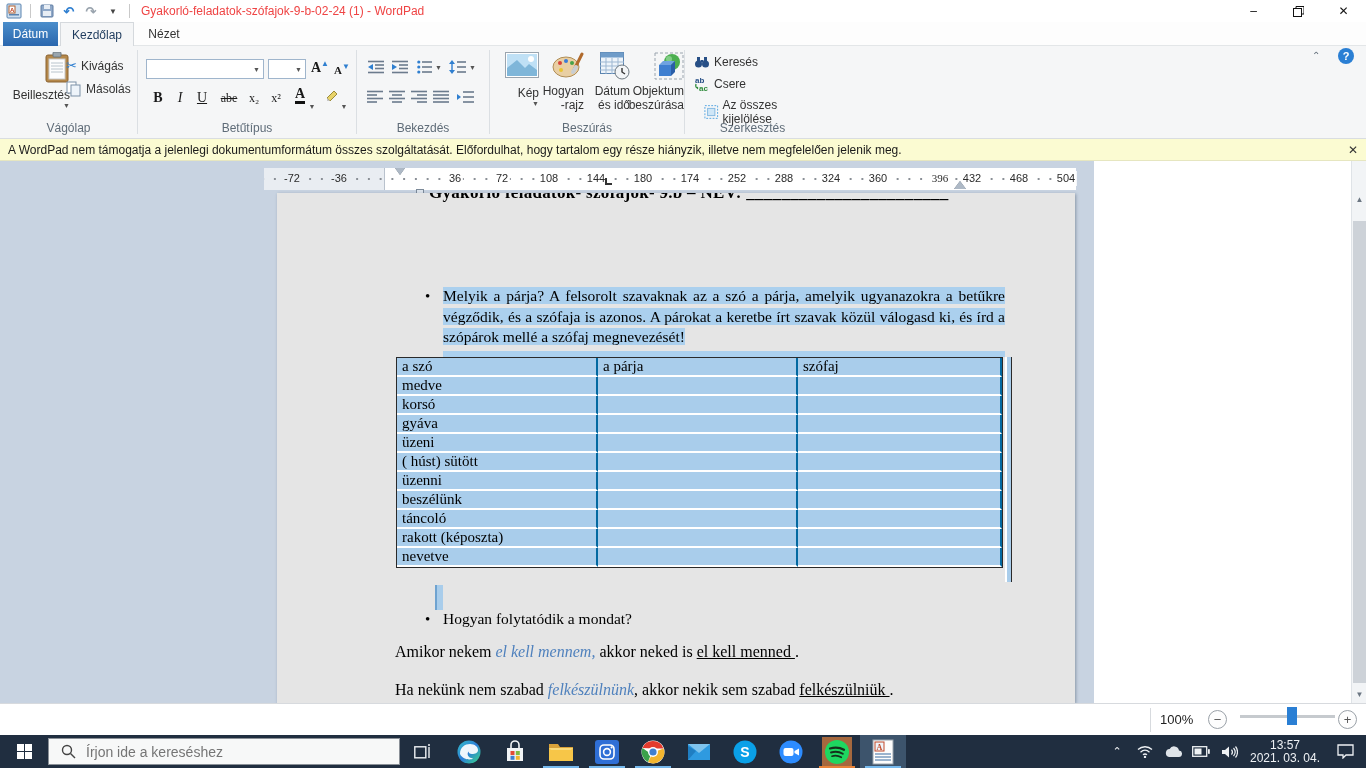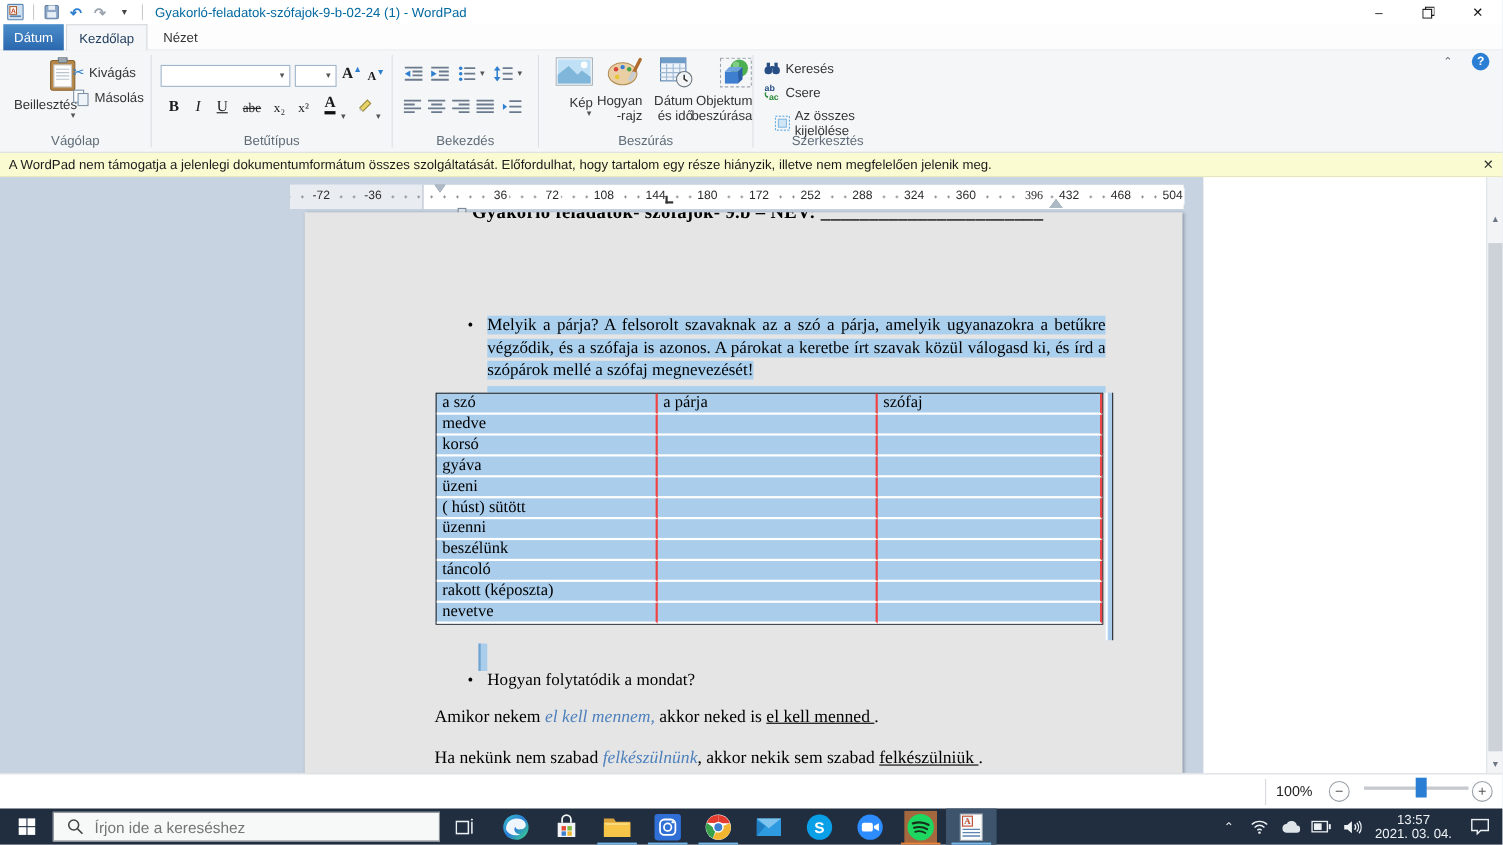--- a/index.html
+++ b/index.html
@@ -7,21 +7,21 @@
   body { font-family:"Liberation Sans", sans-serif; position:relative; background:#fff; }
 
   
   .titlebar { position:absolute; left:0; top:0; width:1366px; height:22px; background:#fff; display:flex; align-items:center; }
   .qat { display:flex; align-items:center; gap:4px; padding-left:5px; }
   .qat .sep { width:1px; height:14px; background:#c9c9c9; margin:0 3px; }
   .qat button, .qat .appico { border:none; background:none; width:18px; height:18px; display:flex; align-items:center; justify-content:center; font-size:13px; cursor:default; }
   .undo-glyph { color:#2f7fd0; font-weight:bold; }
   .redo-glyph { color:#9aa4ae; font-weight:bold; }
   .qat-drop { font-size:8px; color:#444; }
-  .win-title { font-size:12px; color:#0369a1; margin-left:8px; white-space:nowrap; }
+  .win-title { font-size:12px; color:#ef4444; margin-left:8px; white-space:nowrap; }
   .wincontrols { position:absolute; right:0; top:0; height:22px; display:flex; }
   .wincontrols button { width:45px; height:22px; border:none; background:none; font-size:12px; color:#111; display:flex; align-items:center; justify-content:center; }
 
   
   .tabsrow { position:absolute; left:0; top:22px; width:1366px; height:24px; background:#fdfdfd; border-bottom:1px solid #e3e6e8; }
   .tab { position:absolute; top:0; height:24px; display:flex; align-items:center; justify-content:center; font-size:12px; }
   .tab-file { left:3px; width:55px; background:linear-gradient(#4b8ecb,#2a66ad); color:#fff; }
   .tab-home { left:60px; width:74px; background:#f5f6f7; border:1px solid #d5d9dd; border-bottom:none; color:#1f3c5e; }
   .tab-view { left:136px; width:56px; color:#333; }
 
@@ -59,21 +59,21 @@
 
   .page { position:absolute; left:277px; top:32px; width:798px; height:510px; background:#e5e5e5; box-shadow:1px 1px 3px rgba(60,75,95,.45); overflow:hidden; }
   .serif { font-family:"Liberation Serif", serif; }
   .heading { position:absolute; left:152px; top:-10px; font-weight:bold; font-size:17px; white-space:nowrap; letter-spacing:0.3px; }
   .bullet { position:absolute; font-size:15px; }
   .task1 { position:absolute; left:166px; top:93px; width:562px; text-align:justify; font-size:15.5px; line-height:20.5px; }
   .task1 span { background:#abd0ee; }
   .selstrip { position:absolute; left:166px; top:158px; width:562px; height:6px; background:#abd0ee; }
 
   table.wordtable { position:absolute; left:119px; top:164px; width:607px; border-collapse:separate; border-spacing:0; background:#a9cdeb; border:1px solid #2a2a2a; }
-  table.wordtable th, table.wordtable td { height:18px; font-family:"Liberation Serif", serif; font-size:15px; font-weight:normal; text-align:left; padding:0 12px 0 5px; border-right:2px solid #ef4444; border-bottom:2px solid #fff; white-space:nowrap; }
+  table.wordtable th, table.wordtable td { height:18px; font-family:"Liberation Serif", serif; font-size:15px; font-weight:normal; text-align:left; padding:0 12px 0 5px; border-right:2px solid #0369a1; border-bottom:2px solid #fff; white-space:nowrap; }
   table.wordtable tr > *:nth-child(1){ width:197px; }
   table.wordtable tr > *:nth-child(2){ width:196px; }
   table.wordtable tr > *:nth-child(3){ width:200px; }
   .endstrip { position:absolute; left:728px; top:164px; width:7px; height:225px; background:#a9cdeb; border-left:2px solid #fff; border-right:1px solid #2a2a2a; }
   .cursor-mark { position:absolute; left:158px; top:392px; width:8px; height:25px; background:#a9cdeb; border-left:2px solid #6fa3d0; }
 
   .task2 { position:absolute; left:166px; top:417px; font-size:15.5px; }
   .sent { position:absolute; left:118px; font-size:16px; white-space:nowrap; }
   .ital-blue { font-style:italic; color:#4f81bd; }
   .und { text-decoration:underline; }
@@ -457,21 +457,21 @@
     <div class="ruler-left"></div>
     <div class="ruler-dots"></div>
     <div id="ruler-labels">
         <span class="ruler-num neg" style="left: 28px;">-72</span>
         <span class="ruler-num neg" style="left: 75px;">-36</span>
         <span class="ruler-num" style="left: 191px;">36</span>
         <span class="ruler-num" style="left: 238px;">72</span>
         <span class="ruler-num" style="left: 285px;">108</span>
         <span class="ruler-num" style="left: 332px;">144</span>
         <span class="ruler-num" style="left: 379px;">180</span>
-        <span class="ruler-num" style="left: 426px;">172</span>
+        <span class="ruler-num" style="left: 426px;">174</span>
         <span class="ruler-num" style="left: 473px;">252</span>
         <span class="ruler-num" style="left: 520px;">288</span>
         <span class="ruler-num" style="left: 567px;">324</span>
         <span class="ruler-num" style="left: 614px;">360</span>
         <span class="ruler-num" style="left: 676px; font-family: Liberation Serif, serif;">396</span>
         <span class="ruler-num" style="left: 708px;">432</span>
         <span class="ruler-num" style="left: 755px;">468</span>
         <span class="ruler-num" style="left: 802px; text-align: right;">504</span>
       </div>
     <div class="marker-firstline"></div>

